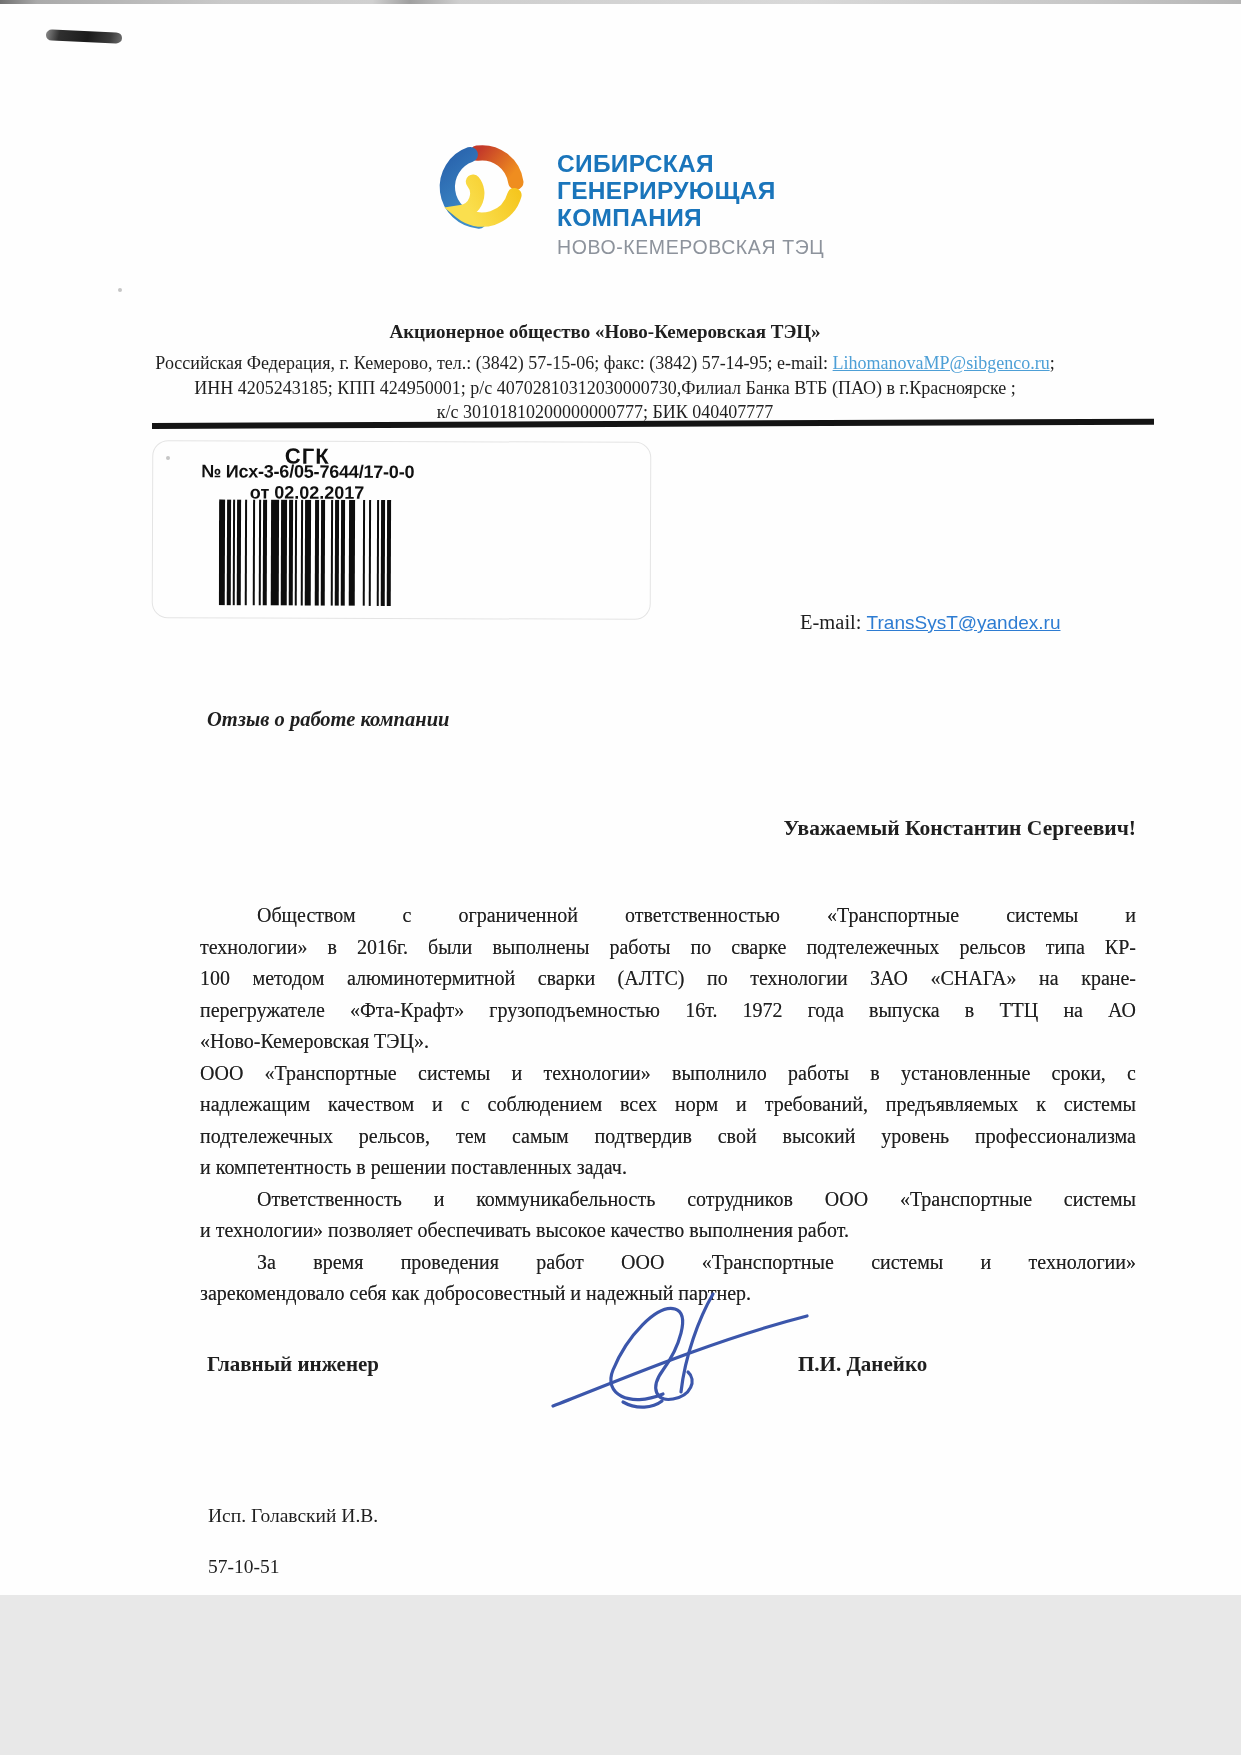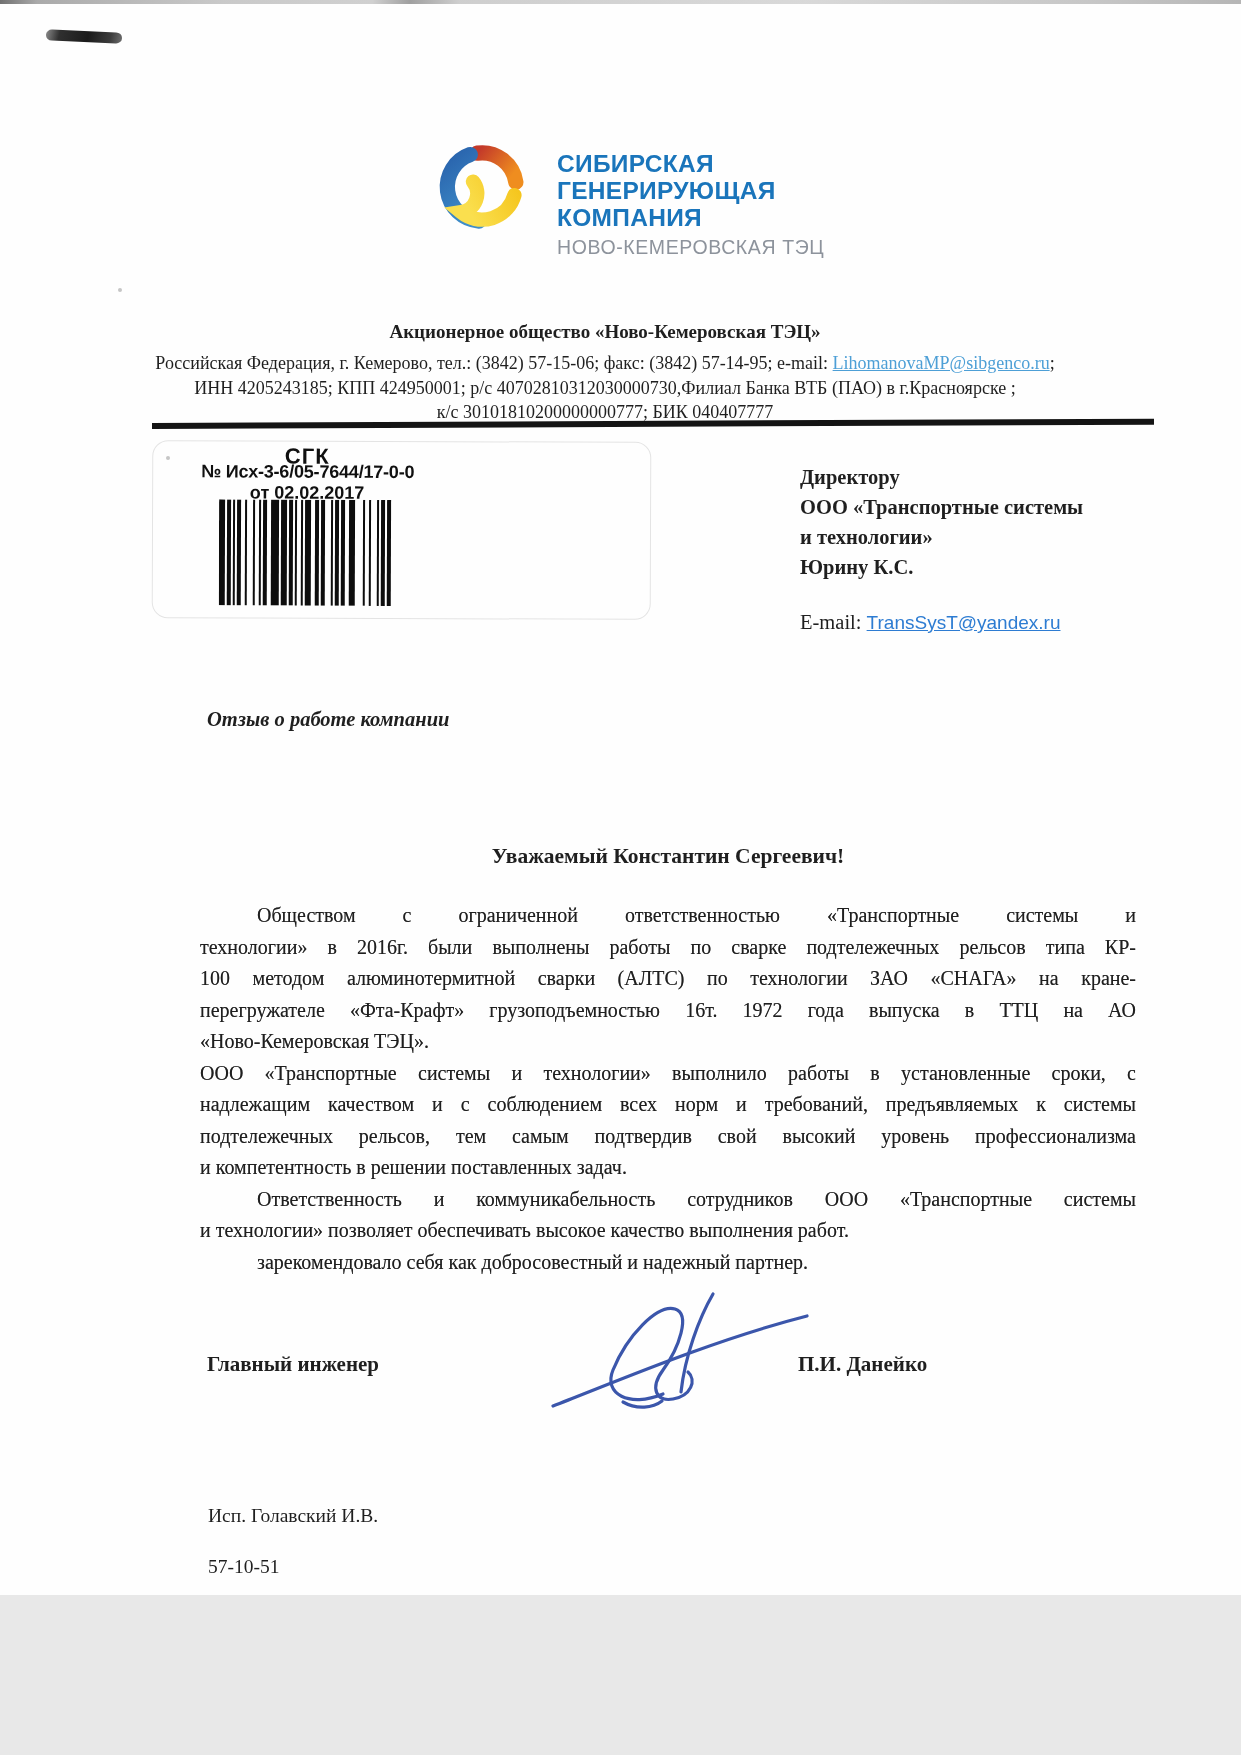--- a/index.html
+++ b/index.html
@@ -44,21 +44,21 @@
   .s-date{position:absolute;left:48px;top:41px;width:212px;text-align:center;font-size:18px;font-weight:bold;}
   .barcode{position:absolute;left:66px;top:58px;width:174px;height:106px;display:flex;overflow:hidden;}
   .barcode>div{flex:0 0 auto;height:100%;}
   .barcode .bar{background:#0d0d0d;}
   .barcode .gap{background:transparent;}
   
   .recipient{left:800px;top:462px;width:340px;font-size:20.5px;font-weight:bold;line-height:30px;}
   .email-line{left:800px;top:611px;font-size:20.5px;}
   
   .subject{left:207px;top:708px;font-size:20.5px;font-weight:bold;font-style:italic;}
-  .salutation{left:200px;top:816px;width:936px;text-align:center;font-size:21.5px;font-weight:bold;margin-top:28px;}
+  .salutation{left:200px;top:816px;width:936px;text-align:right;font-size:21.5px;font-weight:bold;}
   .body-text{left:200px;top:900px;width:936px;font-size:20px;line-height:31.5px;
     text-shadow:0 0 .4px rgba(0,0,0,.5);}
   .para .line{text-align:justify;text-align-last:justify;overflow:hidden;}
   .para .line:last-child{text-align-last:left;}
   .para.indent .line:first-child{text-indent:57px;}
   
   .sig-title{left:207px;top:1352px;font-size:21px;font-weight:bold;}
   .sig-name{left:798px;top:1352px;font-size:21px;font-weight:bold;}
   .signature-svg{left:545px;top:1290px;}
   .signature-svg path{fill:none;stroke:var(--signature_ink,#3b56ab);stroke-width:3.2;
@@ -164,26 +164,20 @@
         <div class="gap" style="width: 6px;"></div>
         <div class="bar" style="width: 2px;"></div>
         <div class="gap" style="width: 2px;"></div>
         <div class="bar" style="width: 4px;"></div>
         <div class="gap" style="width: 2px;"></div>
         <div class="bar" style="width: 4px;"></div>
         <div class="gap" style="width: 6px;"></div>
       </div>
   </div>
 
-  <div class="abs recipient para-left">
-      <div class="line">Директору</div>
-      <div class="line">ООО «Транспортные системы</div>
-      <div class="line">и технологии»</div>
-      <div class="line">Юрину К.С.</div>
-    </div>
   <div class="abs email-line">
     <span>E-mail: </span><a class="link sans">TransSysT@yandex.ru</a>
   </div>
 
   <div class="abs subject">Отзыв о работе компании</div>
   <div class="abs salutation">Уважаемый Константин Сергеевич!</div>
 
   <div class="abs body-text">
     <div class="para indent">
         <div class="line">Обществом с ограниченной ответственностью «Транспортные системы и</div>
@@ -196,20 +190,21 @@
         <div class="line">ООО «Транспортные системы и технологии» выполнило работы в установленные сроки, с</div>
         <div class="line">надлежащим качеством и с соблюдением всех норм и требований, предъявляемых к системы</div>
         <div class="line">подтележечных рельсов, тем самым подтвердив свой высокий уровень профессионализма</div>
         <div class="line">и компетентность в решении поставленных задач.</div>
       </div>
     <div class="para indent">
         <div class="line">Ответственность и коммуникабельность сотрудников ООО «Транспортные системы</div>
         <div class="line">и технологии» позволяет обеспечивать высокое качество выполнения работ.</div>
       </div>
     <div class="para indent">
+        <div class="line">За время проведения работ ООО «Транспортные системы и технологии»</div>
         <div class="line">зарекомендовало себя как добросовестный и надежный партнер.</div>
       </div>
   </div>
 
   <div class="abs sig-title">Главный инженер</div>
   <svg class="abs signature-svg" width="268" height="122" viewBox="0 0 268 122" aria-hidden="true">
     <path d="M8 116 C70 92, 168 50, 262 26"></path>
     <path d="M118 104 C84 118, 58 104, 68 80 C82 46, 112 14, 130 19 C146 24, 134 58, 118 80 C104 99, 112 112, 128 109 C146 106, 152 90, 143 82"></path>
     <path d="M168 4 C154 28, 140 66, 136 102"></path>
     <path d="M78 112 C92 120, 108 118, 117 111"></path>

